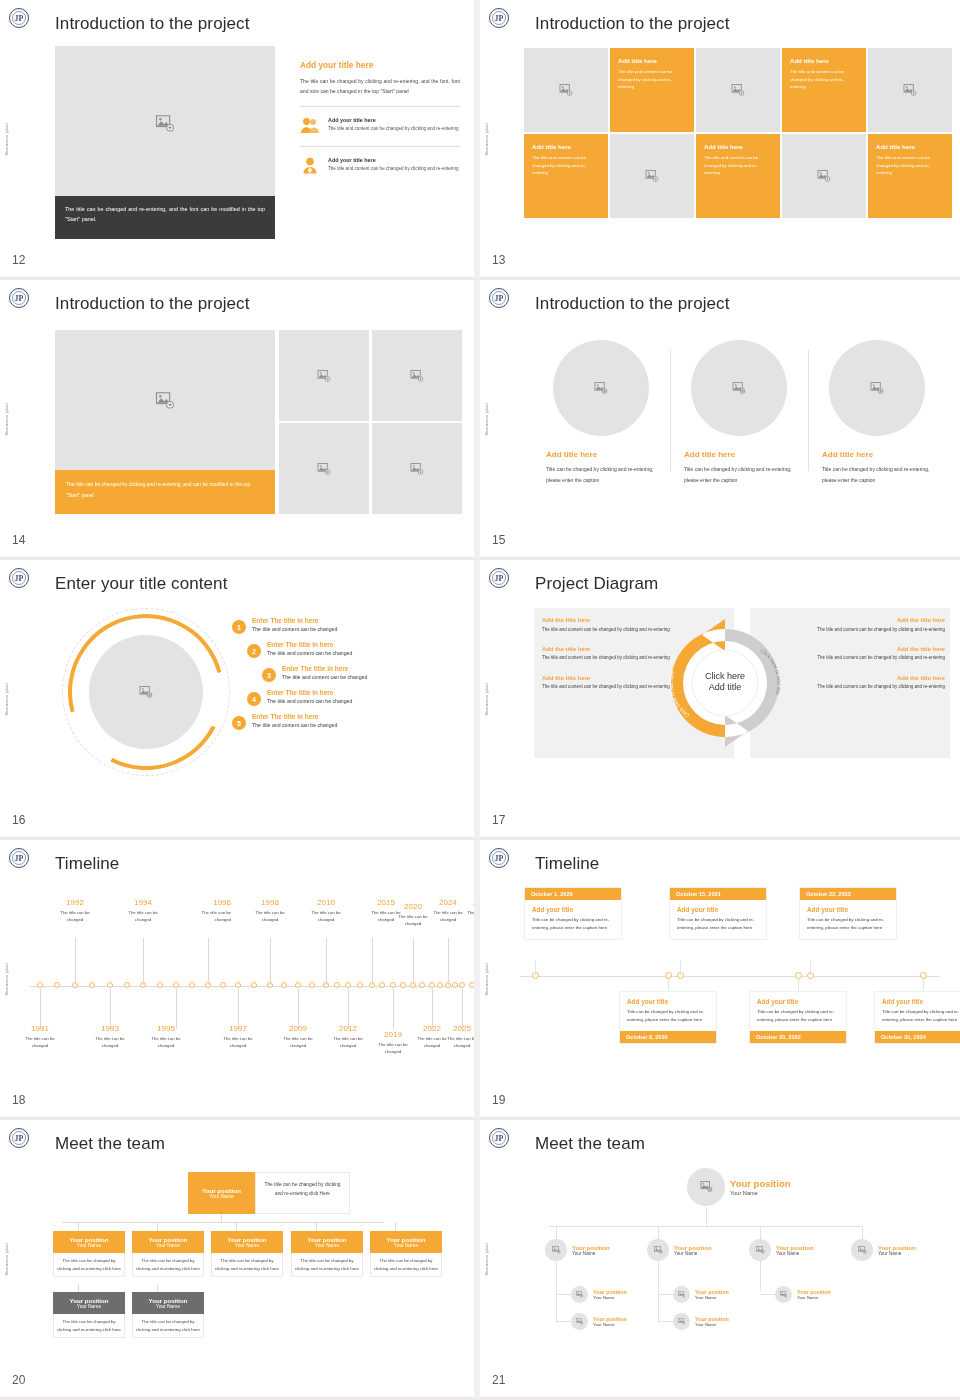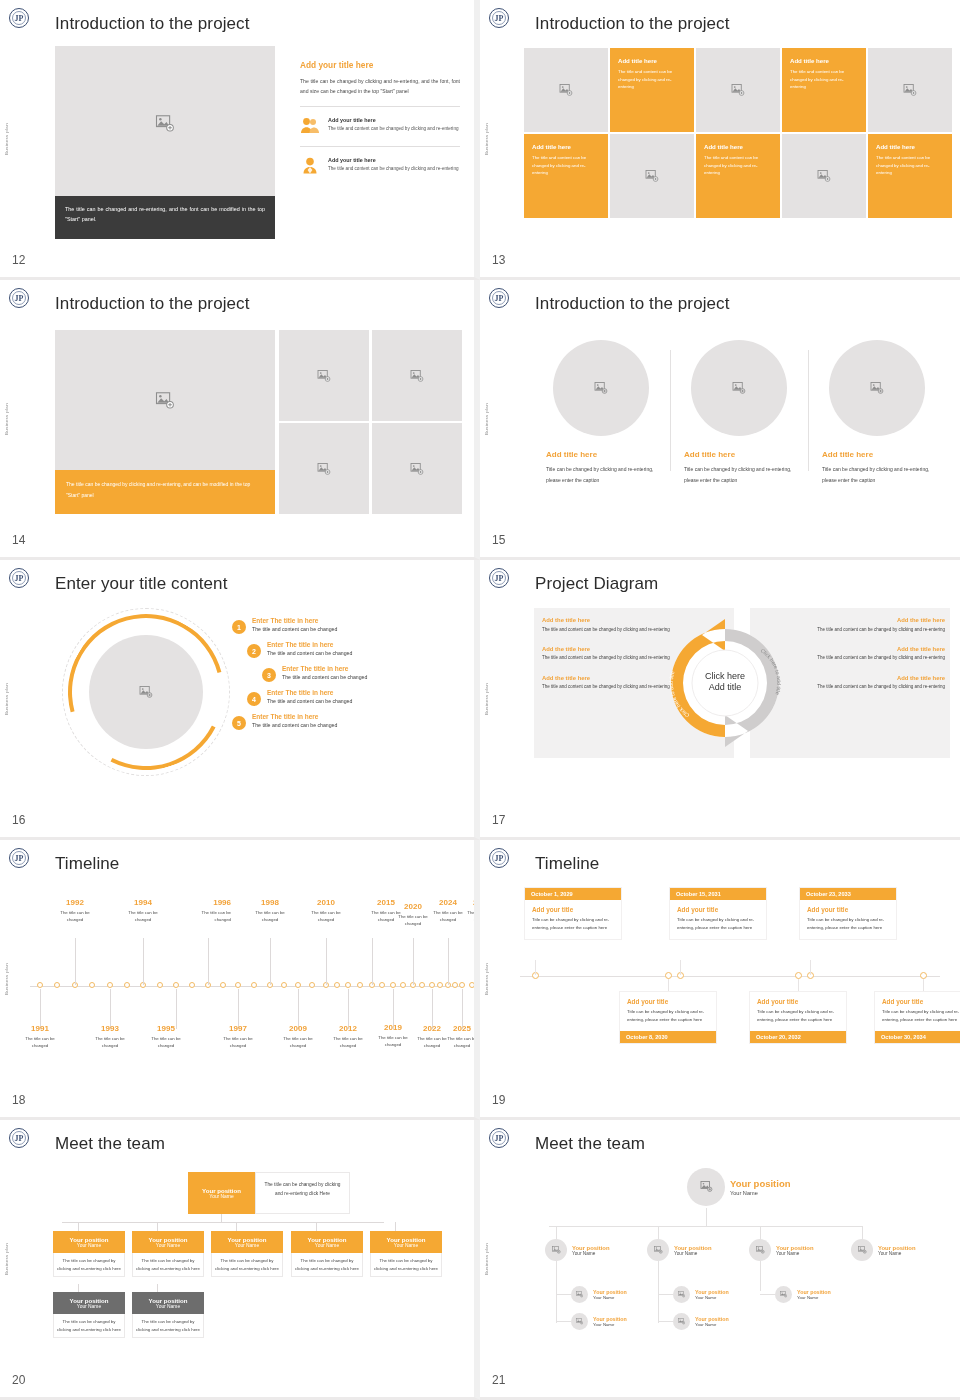--- a/index.html
+++ b/index.html
@@ -81,21 +81,21 @@
   .s17-blk h5 { color:#f2a33a; font-size:5.9px; font-weight:bold; margin-bottom:2.5px; }
   .s17-blk p { font-size:4.5px; line-height:1.85; color:#3f3f3f; }
 
   
   .s18 { position:absolute; left:30px; top:50px; width:430px; height:180px; }
   .s18 .axis { position:absolute; left:0; top:96px; width:430px; height:1px; background:#ddd9d9; }
   .s18 .dot { position:absolute; top:92px; width:6px; height:6px; border-radius:50%;
               border:1px solid #f3ba63; background:#fff; margin-left:-3px; }
   .s18 .stem { position:absolute; width:1px; background:#ddd9d9; }
   .s18 .lab { position:absolute; width:46px; text-align:center; margin-left:-23px; }
-  .s18 .lab .yr { color:#f2a33a; font-size:8px; font-weight:bold; display:block; margin-bottom:2px; }
+  .s18 .lab .yr { color:#f2a33a; font-size:8px; font-weight:normal; display:block; margin-bottom:2px; }
   .s18 .lab .tx { font-size:4.3px; line-height:1.65; color:#4a4a4a; display:block; }
 
   
   .s19 { position:absolute; left:25px; top:40px; width:440px; height:190px; }
   .s19 .axis { position:absolute; left:15px; top:96px; width:420px; height:1px; background:#e2dfdf; }
   .s19 .dot { position:absolute; top:92px; width:7px; height:7px; border-radius:50%;
               border:1px solid #f3ba63; background:#fff; margin-left:-3.5px; }
   .s19 .card { position:absolute; width:96px; background:#fff; box-shadow:0 0 0 1px #f2f0f0; padding:0; }
   .s19 .card .date { background:#f5a833; color:#fff; font-size:5.6px; font-weight:bold; padding:3px 6px; display:block; }
   .s19 .card .bd { padding:6px 7px 7px; }
@@ -586,21 +586,21 @@
         <div class="lab" style="left: 318px; top: 134px;">
           <span class="yr">2012</span>
           <span class="tx">The title can be changed</span>
         </div>
         <div class="stem" style="left: 342px; top: 48px; height: 47px;"></div>
         <div class="lab" style="left: 356px; top: 8px;">
           <span class="yr">2015</span>
           <span class="tx">The title can be changed</span>
         </div>
         <div class="stem" style="left: 363px; top: 99px; height: 40px;"></div>
-        <div class="lab" style="left: 363px; top: 133px;">
+        <div class="lab" style="left: 363px; top: 140px;">
           <span class="yr">2019</span>
           <span class="tx">The title can be changed</span>
         </div>
         <div class="stem" style="left: 383px; top: 48px; height: 47px;"></div>
         <div class="lab" style="left: 383px; top: 12px;">
           <span class="yr">2020</span>
           <span class="tx">The title can be changed</span>
         </div>
         <div class="stem" style="left: 402px; top: 99px; height: 40px;"></div>
         <div class="lab" style="left: 402px; top: 134px;">

